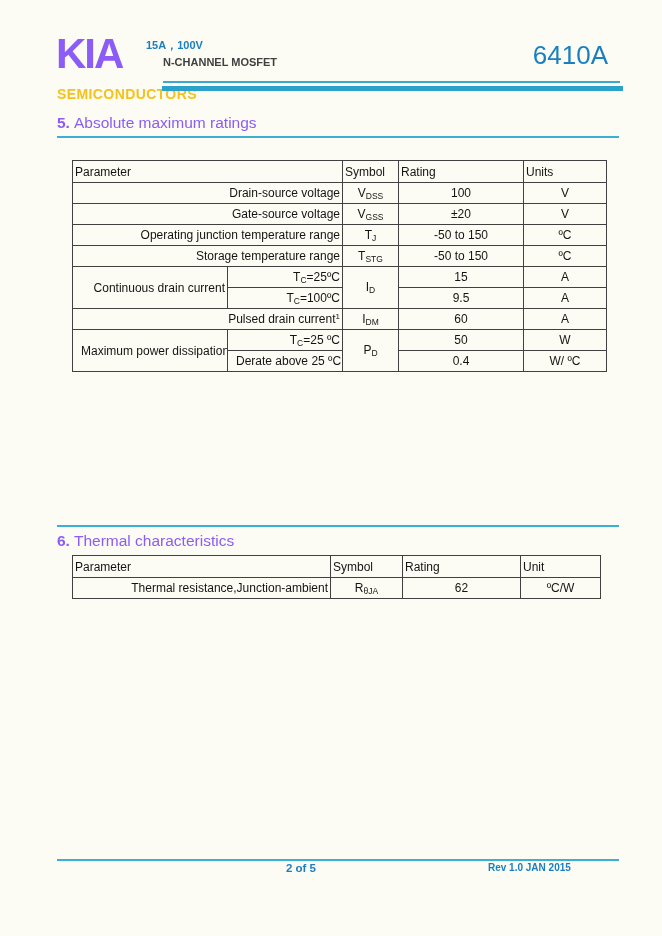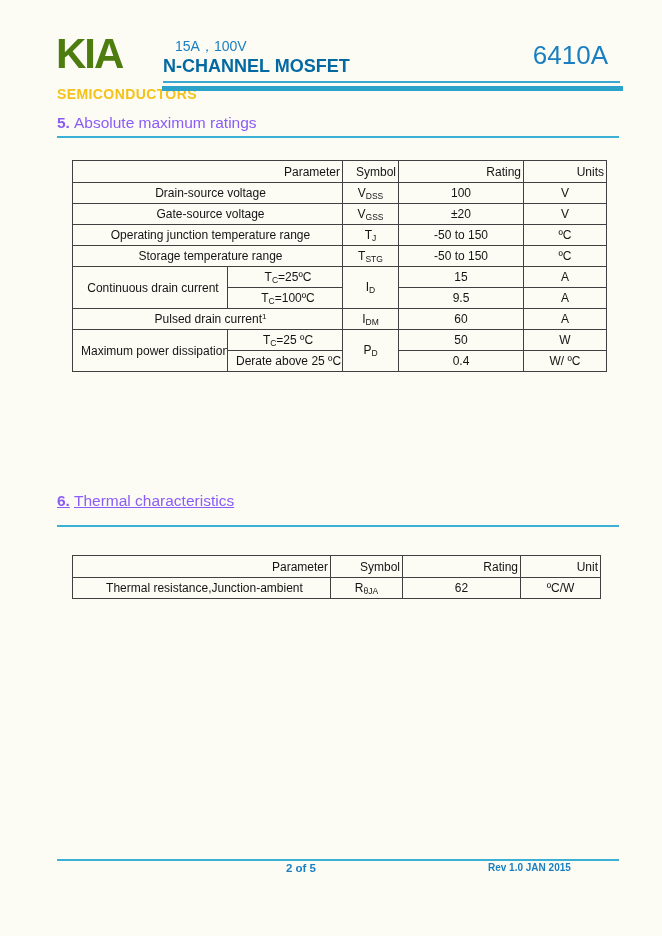--- a/index.html
+++ b/index.html
@@ -5,45 +5,45 @@
   * { margin:0; padding:0; box-sizing:border-box; }
   html,body { background:#e8e8e8; }
   .page {
     position:relative; width:662px; height:936px; margin:0 auto;
     background:#fcfcf5; overflow:hidden;
     font-family:"Liberation Sans", sans-serif; color:#1a1a1a;
   }
   
   .logo {
     position:absolute; left:56px; top:30px;
-    font-size:42px; font-weight:bold; letter-spacing:-2px; color:#4d7c0f;
+    font-size:42px; font-weight:bold; letter-spacing:-2px; color:#8b5cf6;
   }
   .logo-sub {
     position:absolute; left:57px; top:86px;
     font-size:14px; font-weight:bold; letter-spacing:0.4px; color:#f4c21a;
   }
-  .prod-line1 { position:absolute; left:175px; top:38px; font-size:14px; font-weight:normal; color:#1a7fc0; }
-  .prod-line2 { position:absolute; left:163px; top:56px; font-size:18px; font-weight:bold; color:#0369a1; }
+  .prod-line1 { position:absolute; left:146px; top:38px; font-size:11px; font-weight:bold; color:#1a7fc0; }
+  .prod-line2 { position:absolute; left:163px; top:56px; font-size:11px; font-weight:bold; color:#404040; }
   .part-no { position:absolute; right:54px; top:40px; font-size:26px; color:#1a7fc0; }
   .rule-thin  { position:absolute; left:163px; top:81px; width:457px; height:2px; background:#3aa9cf; }
   .rule-thick { position:absolute; left:162px; top:86px; width:461px; height:5px; background:#2aa2ca; }
   
   .sec-title { position:absolute; left:57px; font-size:15.5px; color:#8b5cf6; }
   .sec-title b { margin-right:4px; }
   .sec-underline { position:absolute; left:57px; width:562px; height:2px; background:#3ab0d5; }
   .s5-title { top:114px; } .s5-line { top:136px; }
-  .s6-title { top:492px;text-decoration:underline; } .s6-line { top:525px; }
+  .s6-title { top:532px; } .s6-line { top:525px; }
   .table-note { position:absolute; left:300px; top:144px; width:316px; text-align:right; font-size:11.5px; color:#111; }
   
   table { border-collapse:collapse; table-layout:fixed; font-size:12px; color:#141414; }
   .abs-table { position:absolute; left:72px; top:160px; width:534px; }
   .th-table  { position:absolute; left:72px; top:555px; width:528px; }
   td, th { border:1px solid #404040; height:21px; padding:0 2px; font-weight:normal; overflow:hidden; white-space:nowrap; }
-  th { height:22px; text-align:right; }
-  .cl { text-align:center; padding-left:8px; }
+  th { height:22px; text-align:left; }
+  .cl { text-align:right; padding-left:8px; }
   .cc { text-align:center; }
   sub { font-size:8.5px; vertical-align:-1.5px; letter-spacing:0; }
   sup { font-size:8px; vertical-align:4px; }
   
   .footer-rule { position:absolute; left:57px; top:859px; width:562px; height:2px; background:#3ab0d5; }
   .footer-page { position:absolute; left:256px; top:862px; width:90px; text-align:center; font-size:11.5px; font-weight:bold; color:#1a7fc0; }
   .footer-rev  { position:absolute; left:488px; top:862px; font-size:10px; font-weight:bold; color:#1a7fc0; }
 </style>
 </head>
 <body>

